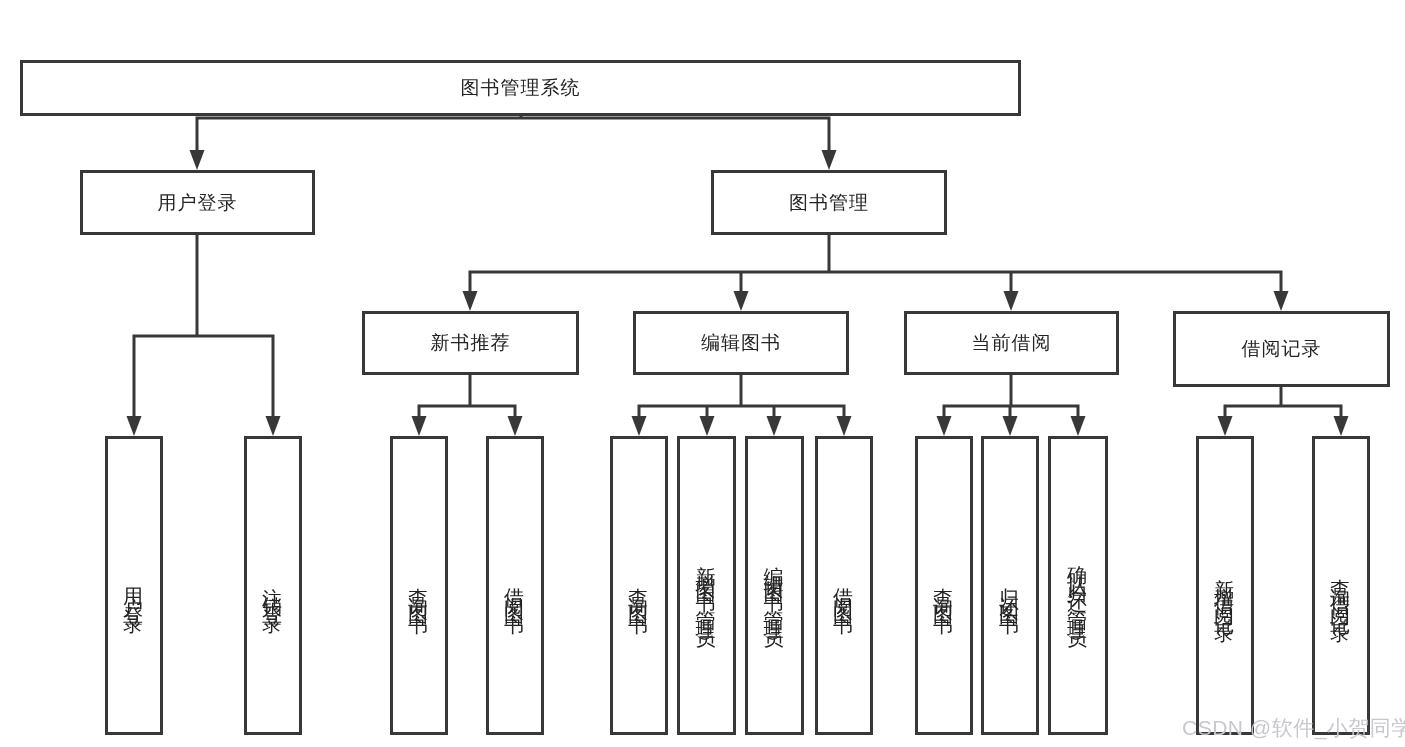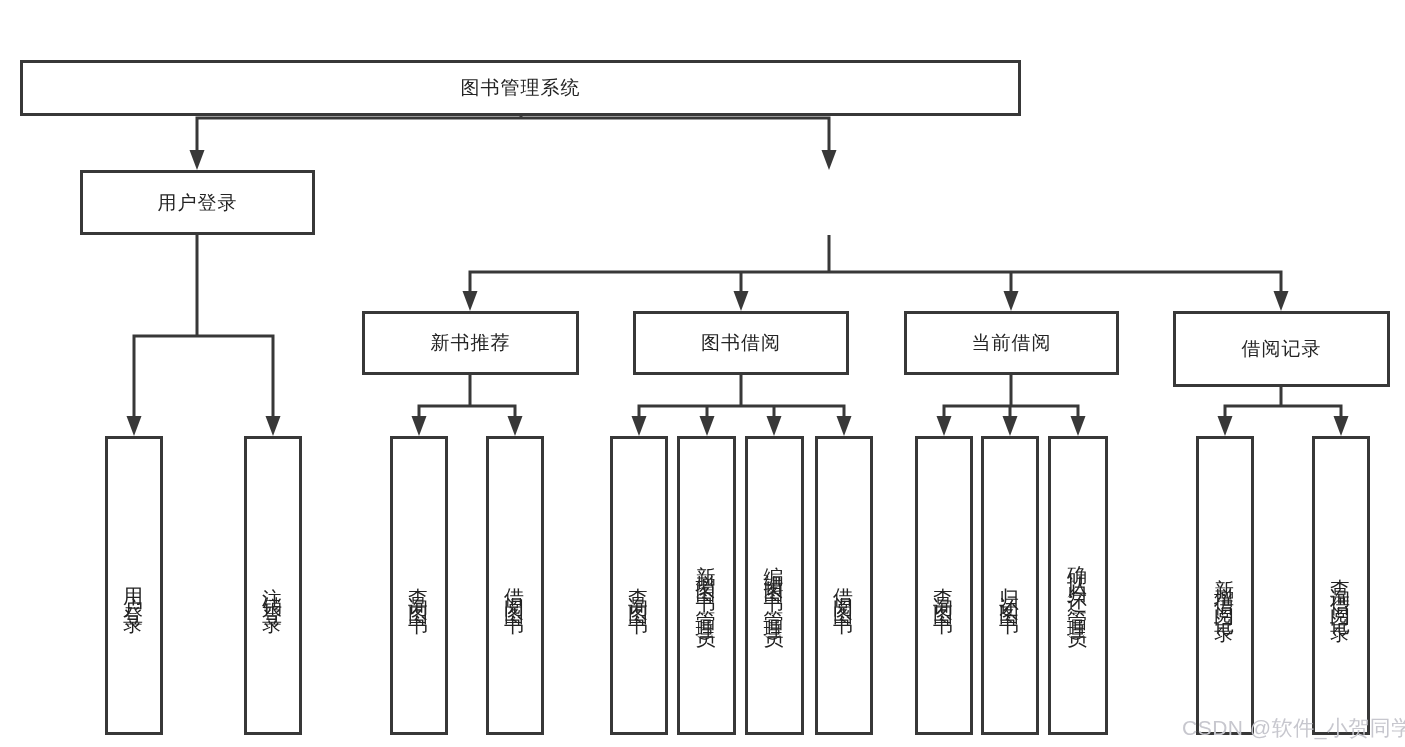--- a/index.html
+++ b/index.html
@@ -96,26 +96,29 @@
     </g>
   </svg>
 
   <div class="node" style="left:20px; top:12px; width:1001px; height:56px;margin-top:48px;">
     <span class="hlabel">图书管理系统</span>
   </div>
 
   <div class="node" style="left:80px; top:170px; width:235px; height:65px;">
     <span class="hlabel">用户登录</span>
   </div>
+  <div class="node" style="left:711px; top:170px; width:236px; height:65px;">
+    <span class="hlabel">图书管理</span>
+  </div>
 
   <div class="node" style="left:362px; top:311px; width:217px; height:64px;text-align:center;">
     <span class="hlabel">新书推荐</span>
   </div>
   <div class="node" style="left:633px; top:311px; width:216px; height:64px;">
-    <span class="hlabel">图书借阅</span>
+    <span class="hlabel">编辑图书</span>
   </div>
   <div class="node" style="left:904px; top:311px; width:215px; height:64px;">
     <span class="hlabel">当前借阅</span>
   </div>
   <div class="node" style="left:1173px; top:311px; width:217px; height:76px;">
     <span class="hlabel">借阅记录</span>
   </div>
 
   <div class="node" style="left:105px; top:436px; width:58px; height:299px;">
     <span class="vlabel">用户登录</span>

